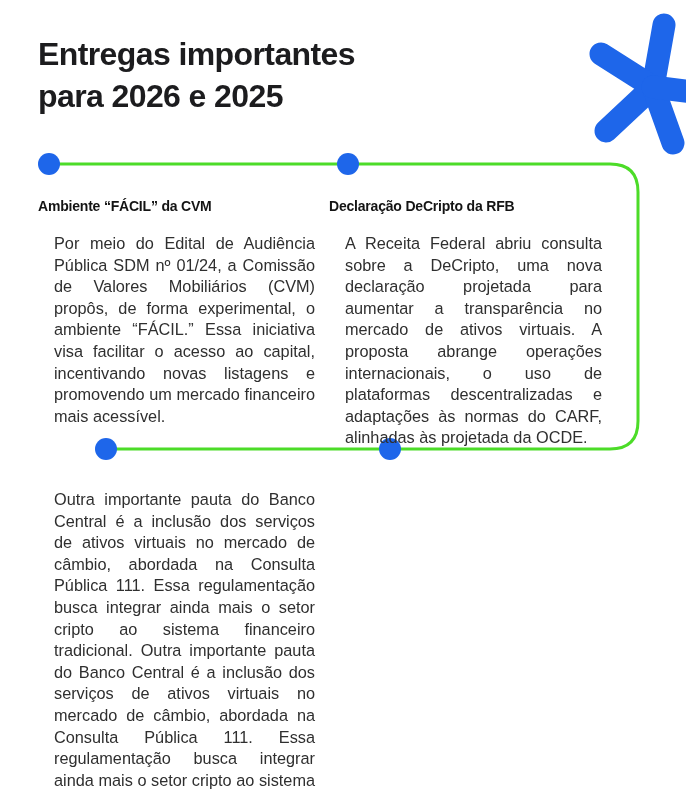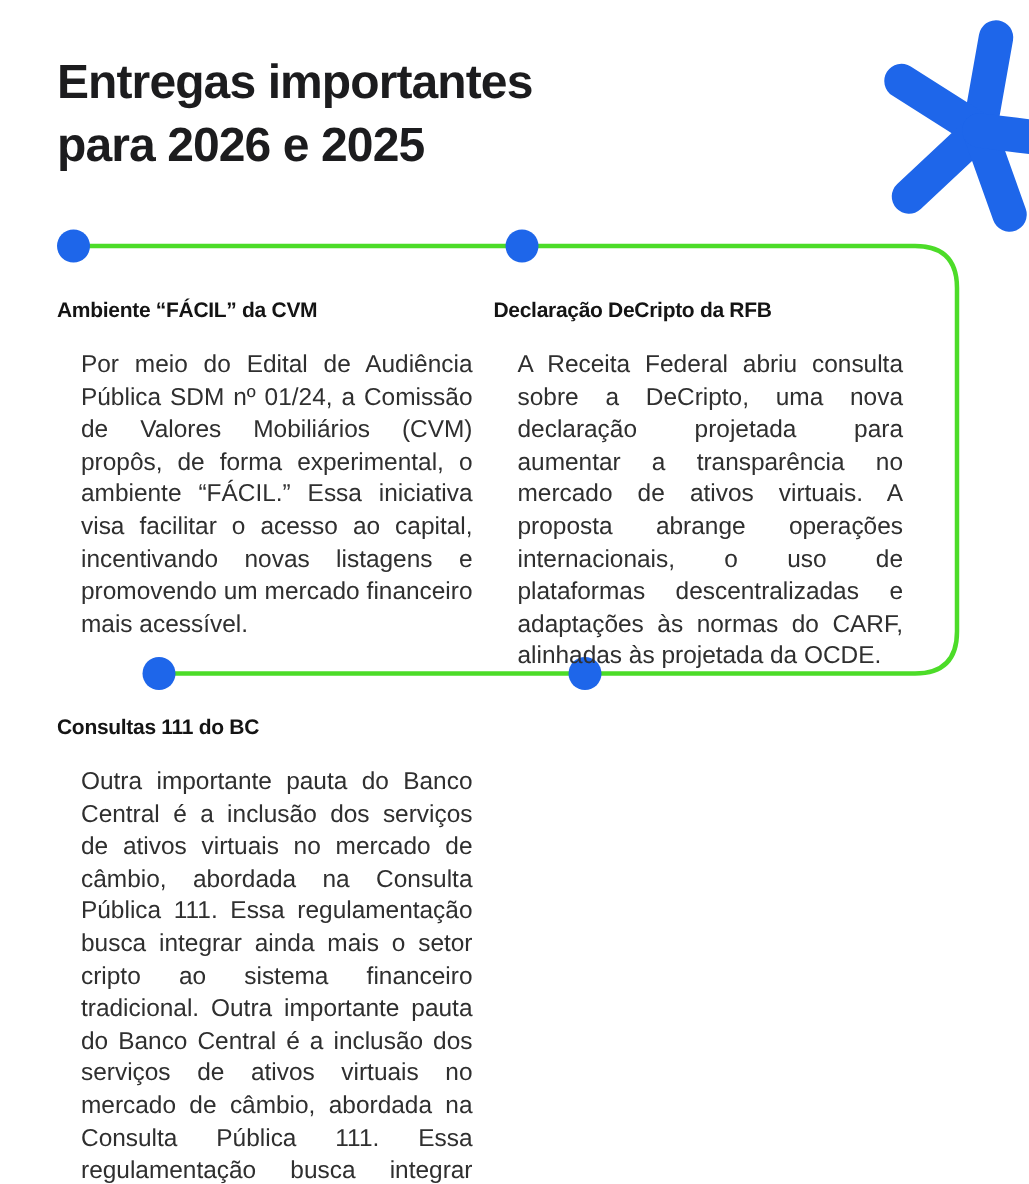--- a/index.html
+++ b/index.html
@@ -68,20 +68,19 @@
     <h2>Ambiente “FÁCIL” da CVM</h2>
     <p>Por meio do Edital de Audiência Pública SDM nº 01/24, a Comissão de Valores Mobiliários (CVM) propôs, de forma experimental, o ambiente “FÁCIL.” Essa iniciativa visa facilitar o acesso ao capital, incentivando novas listagens e promovendo um mercado financeiro mais acessível.</p>
   </section>
 
   <section class="section sec-2">
     <h2>Declaração DeCripto da RFB</h2>
     <p>A Receita Federal abriu consulta sobre a DeCripto, uma nova declaração projetada para aumentar a transparência no mercado de ativos virtuais. A proposta abrange operações internacionais, o uso de plataformas descentralizadas e adaptações às normas do CARF, alinhadas às projetada da OCDE.</p>
   </section>
 
   <section class="section sec-3">
-    <h2>Consultas 111 do BC</h2>
     <p>Outra importante pauta do Banco Central é a inclusão dos serviços de ativos virtuais no mercado de câmbio, abordada na Consulta Pública 111. Essa regulamentação busca integrar ainda mais o setor cripto ao sistema financeiro tradicional. Outra importante pauta do Banco Central é a inclusão dos serviços de ativos virtuais no mercado de câmbio, abordada na Consulta Pública 111. Essa regulamentação busca integrar ainda mais o setor cripto ao sistema financeiro tradicional.</p>
   </section>
 
   <section class="section sec-4">
   </section>
 
 </div>
 
 </body></html>

